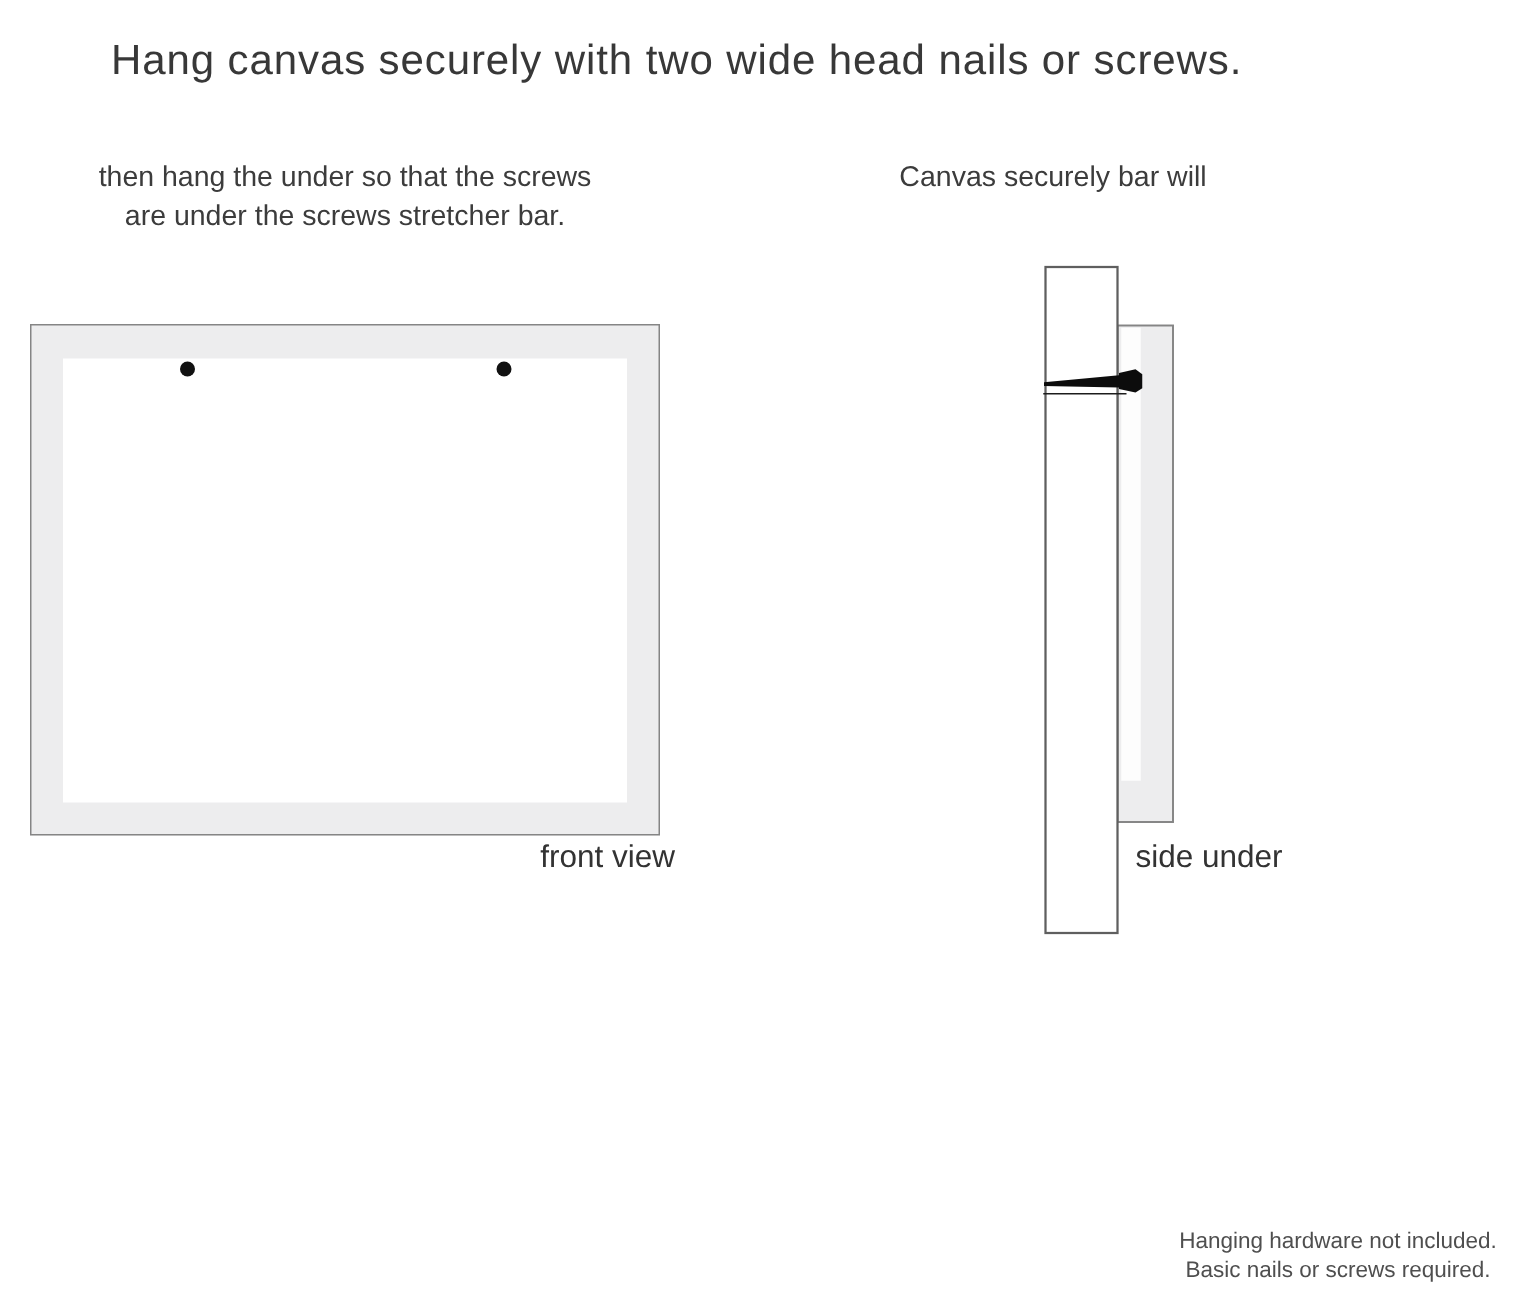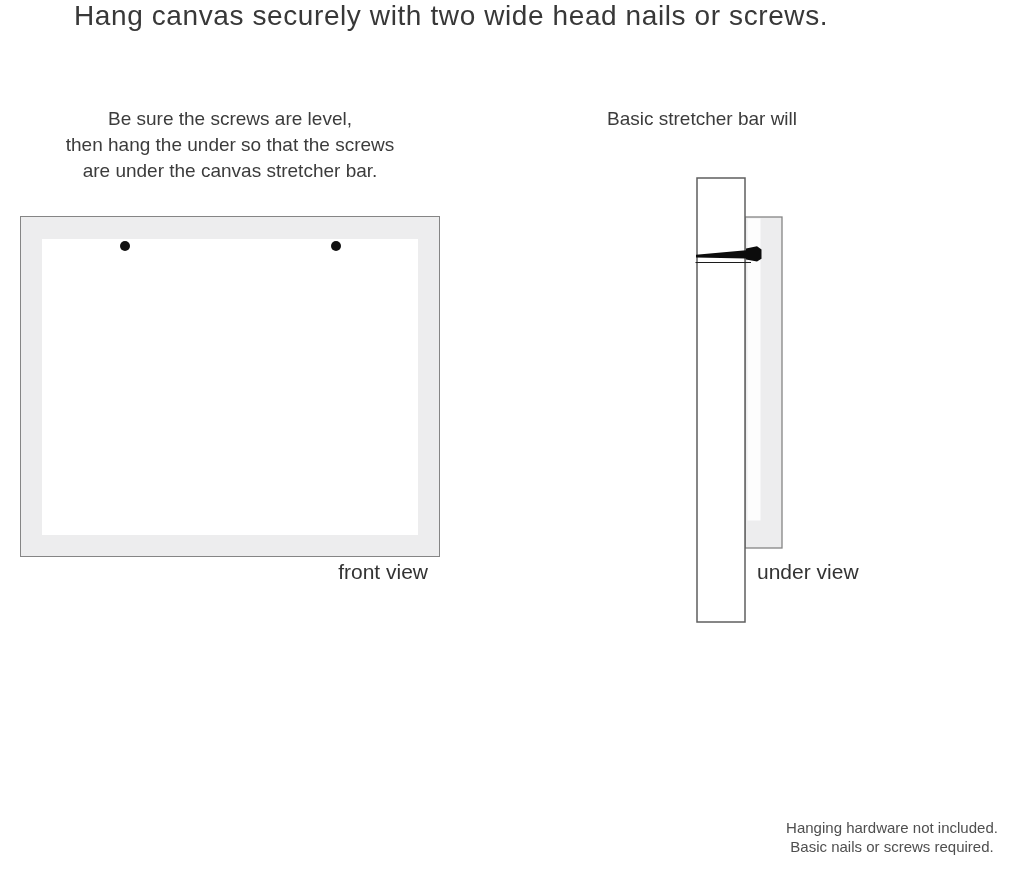--- a/index.html
+++ b/index.html
@@ -7,21 +7,21 @@
   body {
     width: 1024px; height: 875px;
     position: relative;
     font-family: "Liberation Sans", sans-serif;
     color: #3a3a3a;
     overflow: hidden;
   }
   .abs { position: absolute; }
 
   .title {
-    left: 74px; top: 0;
+    left: 74px; top: 24px;
     font-size: 28px;
     font-weight: 300;
     letter-spacing: 0.6px;
     color: #383838;
     white-space: nowrap;
   }
 
   .instruction {
     top: 106px;
     text-align: center;
@@ -55,21 +55,21 @@
   .screw-dot-left  { left: 99px; }
   .screw-dot-right { left: 310px; }
 
   .view-label {
     top: 560px;
     font-size: 21px;
     font-weight: 300;
     color: #333333;
     white-space: nowrap;
   }
-  .front-view-label { left: 228px; width: 200px; text-align: right; }
+  .front-view-label { left: 250px; width: 200px; text-align: right; }
   .side-view-label  { left: 757px; }
 
   .side-svg { left: 690px; top: 170px; }
 
   .footer-note {
     left: 742px; top: 818px;
     width: 300px;
     text-align: center;
     font-size: 15px;
     font-weight: 300;
@@ -77,45 +77,44 @@
     color: #4f4f4f;
   }
   .footer-line { display: block; }
 </style>
 </head>
 <body>
 
 <div class="abs title">Hang canvas securely with two wide head nails or screws.</div>
 
 <div class="abs instruction instruction-left">
-  <span class="instr-line">Be sure the screws are level,</span>
   <span class="instr-line">then hang the under so that the screws</span>
-  <span class="instr-line">are under the canvas stretcher bar.</span>
+  <span class="instr-line">are under the screws stretcher bar.</span>
 </div>
 
 <div class="abs instruction instruction-right">
-  <span class="instr-line">Basic stretcher bar will</span>
+  <span class="instr-line">Canvas securely bar will</span>
 </div>
 
 <div class="abs front-outer">
   <div class="abs front-inner"></div>
   <div class="abs screw-dot screw-dot-left"></div>
   <div class="abs screw-dot screw-dot-right"></div>
 </div>
 <div class="abs view-label front-view-label">front view</div>
 
 <svg class="abs side-svg" width="110" height="460" viewBox="690 170 110 460" xmlns="http://www.w3.org/2000/svg">
 
   <rect x="745" y="217" width="37" height="331" fill="#ededee" stroke="#858585" stroke-width="1.3"></rect>
   <rect x="747.5" y="218.5" width="13" height="302" fill="#fdfdfd" stroke="none"></rect>
 
   <rect x="697" y="178" width="48" height="444" fill="#ffffff" stroke="#5f5f5f" stroke-width="1.5"></rect>
 
   <line x1="695.5" y1="262.5" x2="751" y2="262.5" stroke="#1c1c1c" stroke-width="1.1"></line>
   <polygon points="696,254.8 746,250.2 746,258.4 696,257.4" fill="#0c0c0c"></polygon>
   <polygon points="746,248.6 757,246.2 761.5,249.5 761.5,258.8 757,261.6 746,259.4" fill="#0c0c0c"></polygon>
 </svg>
-<div class="abs view-label side-view-label">under view</div>
+<div class="abs view-label side-view-label">side under</div>
 
 <div class="abs footer-note">
   <span class="footer-line">Hanging hardware not included.</span>
   <span class="footer-line">Basic nails or screws required.</span>
 </div>
 
 </body></html>

